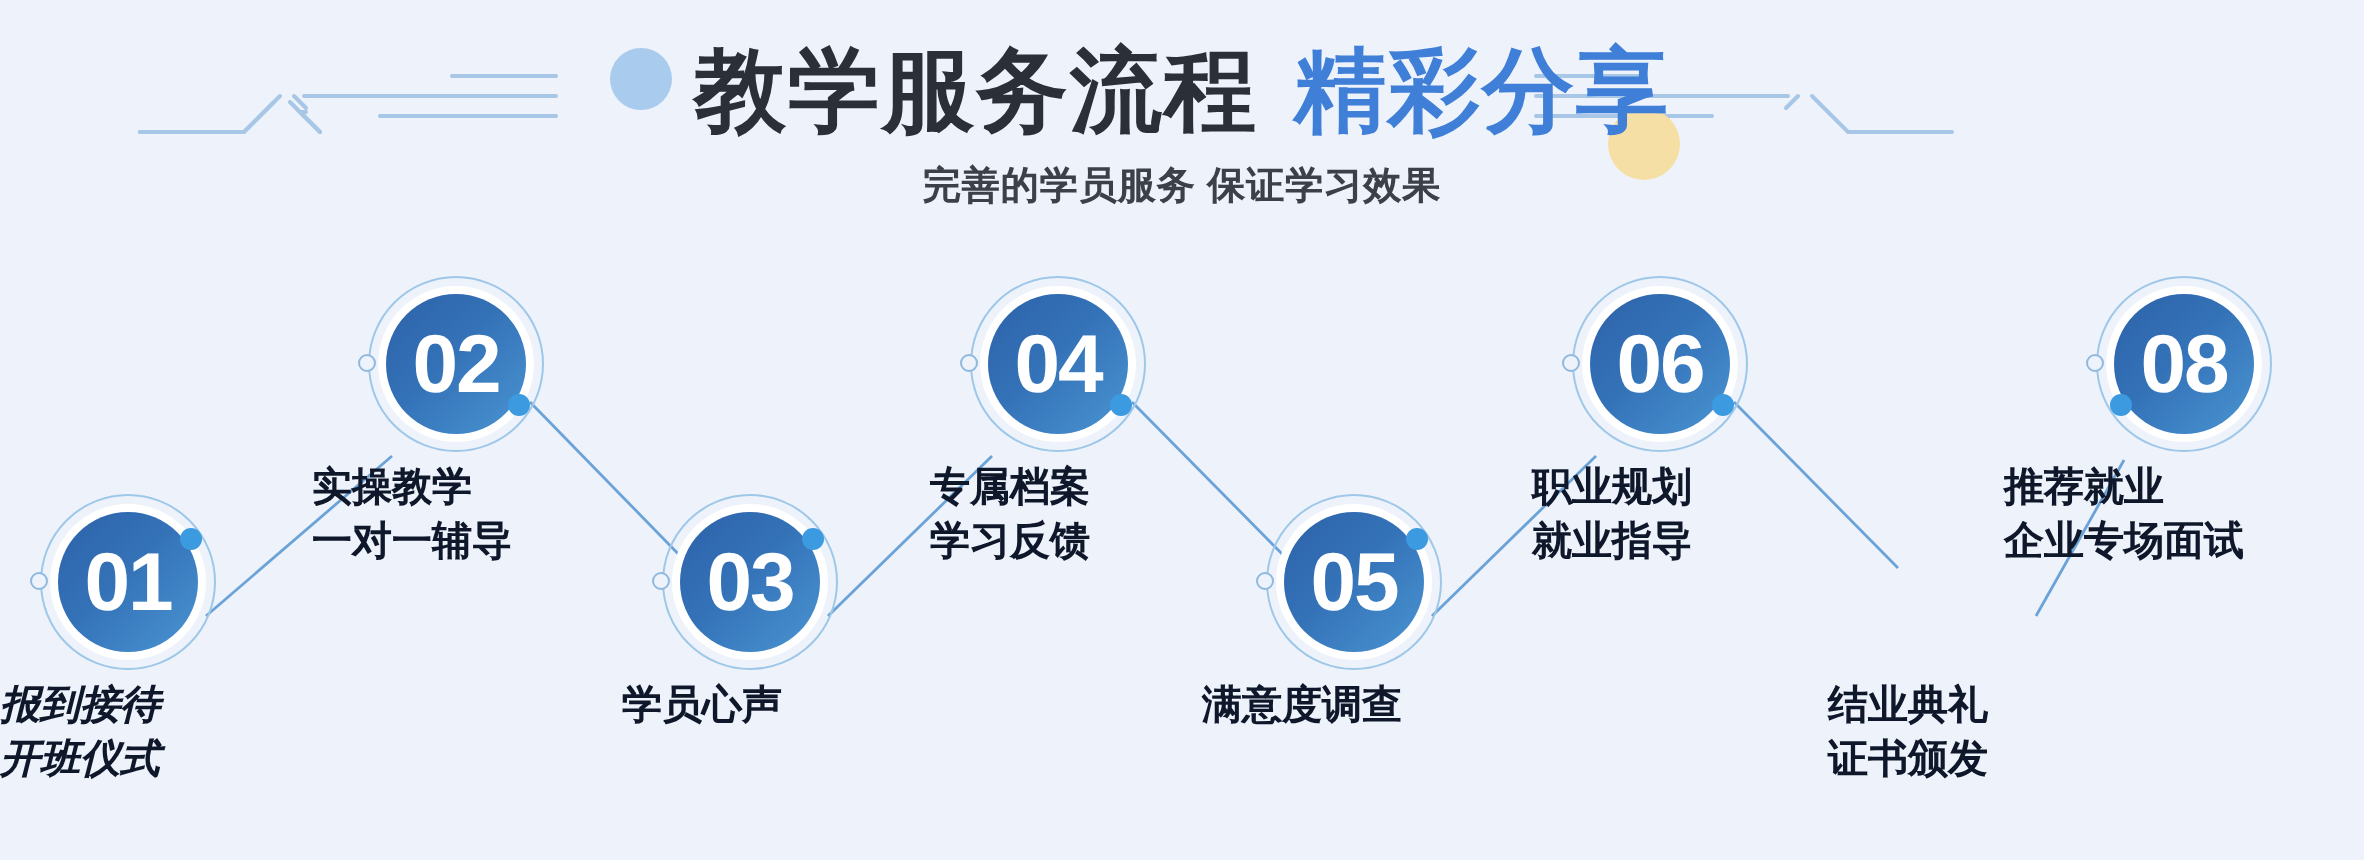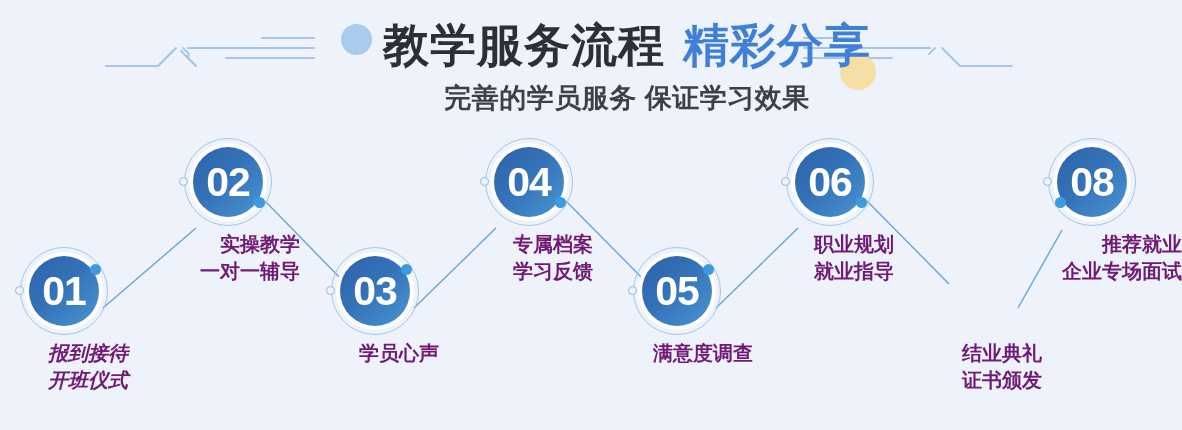--- a/index.html
+++ b/index.html
@@ -20,21 +20,20 @@
     background: #eef3fb;
   }
 
   
   #header {
     position: absolute;
     left: 0;
     top: 0;
     width: 1046px;
     height: 120px;
-    margin-left: 36px;
   }
   #title-wrap {
     position: absolute;
     left: 0;
     top: 18px;
     width: 1182px;
     text-align: center;
     white-space: nowrap;
   }
   .title-main, .title-accent {
@@ -68,21 +67,21 @@
     background: #f6dfa4;
     z-index: 1;
   }
 
   #subtitle {
     position: absolute;
     left: 0;
     top: 80px;
     width: 1182px;
     text-align: center;
-    font-size: 27px;
+    font-size: 19px;
     font-weight: bold;
     color: #3b4049;
     letter-spacing: 0.5px;
   }
 
   #deco-left, #deco-right {
     position: absolute;
     top: 18px;
     width: 330px;
     height: 70px;
@@ -165,24 +164,24 @@
     height: 11px;
     border-radius: 50%;
     background: #3c9ae0;
   }
   .conn-dot.tr { left: 70px; top: 17px; }
   .conn-dot.br { left: 70px; top: 59px; }
   .conn-dot.bl { left: 7px; top: 59px; }
 
   .node-label {
     position: absolute;
-    text-align: right;
+    text-align: left;
     font-size: 20px;
     font-weight: bold;
-    color: #701a75;
+    color: #0f172a;
     line-height: 27px;
     white-space: nowrap;
     z-index: 4;
   }
   .node-label .l2 { display: block; }
 </style>
 </head>
 <body>
 
 <div id="stage">

